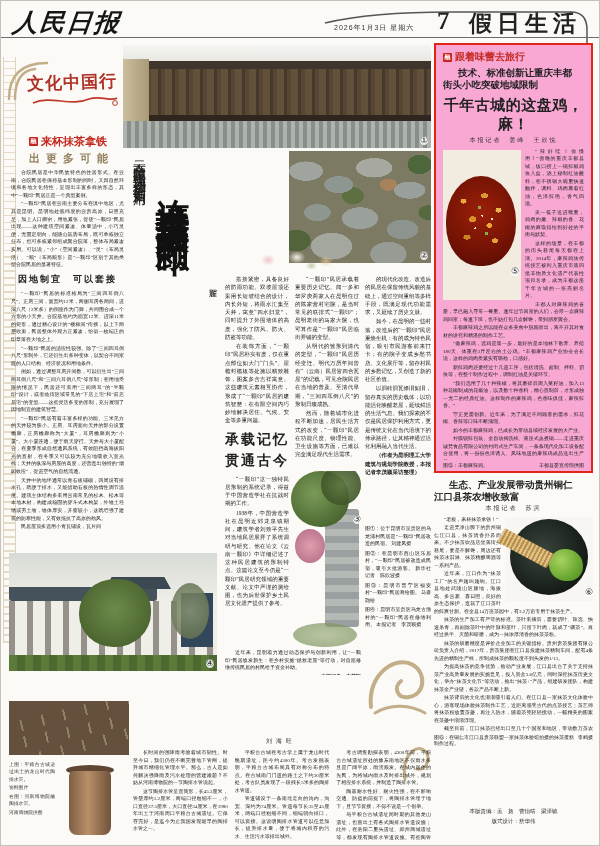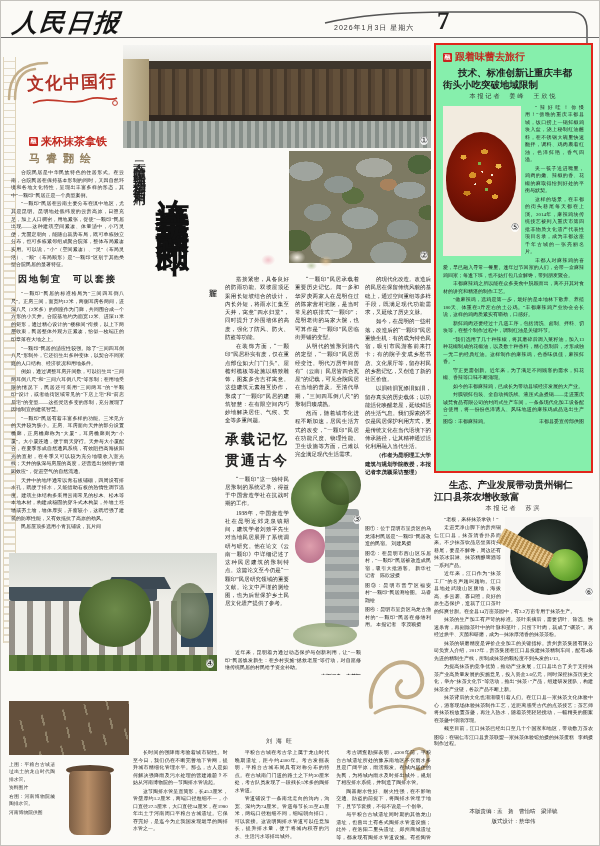--- a/index.html
+++ b/index.html
@@ -47,21 +47,21 @@
   .author-v{left:205px;top:282px;height:40px;font-size:8px;color:#333;}
   .mcol{position:absolute;font-size:5.5px;line-height:1.5;overflow:hidden;}
   .mcol .subhead{font-size:14px;}
   .endnote{font-weight:700;text-align:justify;margin-top:2px;font-size:5.5px;}
   .captions{left:364px;top:524px;width:66px;height:118px;font-size:5px;line-height:1.5;overflow:hidden;}
   .captions p{margin:0 0 2px 0;text-align:justify;}
   .tailstrip{left:224px;top:648px;width:136px;height:26px;font-size:5px;line-height:1.5;overflow:hidden;}
   .tail-byline{display:block;text-align:right;font-weight:700;}
   
   .redbox{left:433px;top:42px;width:159px;height:430px;border:2.5px solid #e1251b;
-          background:#86efac;padding:5px 7px;}
+          background:#f9a8d4;padding:5px 7px;}
   .kicker{font-weight:700;font-size:9.5px;line-height:1.3;font-family:"Liberation Sans",sans-serif;}
   .kicker.ind{margin-left:15px;}
   .bigtitle{font-size:15px;font-weight:700;text-align:center;margin:4px 0 2px 0;letter-spacing:.5px;}
   .byline{font-size:6px;text-align:center;color:#333;letter-spacing:2px;margin-bottom:3px;}
   .artbody{position:relative;font-size:5px;line-height:1.5;overflow:hidden;}
   .artbody p{margin:0 0 1px 0;text-indent:2em;text-align:justify;}
   .caprow{font-size:5px;margin-top:2px;overflow:hidden;}
   
   .matchabox{left:433px;top:478px;width:159px;height:326px;}
   .pfoot{left:433px;top:806px;width:159px;text-align:center;font-size:5.5px;line-height:1.8;color:#333;}
@@ -168,40 +168,41 @@
   .goldcloud{stroke:#c3ae8a;fill:none;stroke-linecap:round;}
 </style>
 </head>
 <body>
 
 <div id="page" data-name="newspaper-page">
 
   <div class="abs masthead" data-name="masthead-logo">人民日报</div>
   <div class="abs hdr-date" data-name="date-label">2026年1月3日  星期六</div>
   <div class="abs hdr-pageno" data-name="page-number">7</div>
+  <div class="abs hdr-section" data-name="section-title">假日生活</div>
   <svg class="abs" style="left:320px;top:2px;" width="278" height="50" data-name="section-bracket-line">
     <path d="M4,20 Q50,9 130,9 L250,9 Q266,9 266,27 L266,48" stroke="#555" stroke-width="1.5" fill="none"></path>
   </svg>
   <div class="abs hdr-rule" data-name="header-rule"></div>
 
   <div class="abs lborder" data-name="ornamental-border"></div>
   <svg class="abs" style="left:4px;top:56px;" width="44" height="44" data-name="ornament-swirl-icon">
     <path d="M4,42 Q4,6 42,6 M10,42 Q10,14 30,12" class="goldcloud" stroke-width="2.5"></path>
   </svg>
 
   <div class="abs brand-culture" data-name="culture-brand">文化中国行</div>
   <svg class="abs" style="left:30px;top:92px;" width="90" height="16" data-name="brand-flourish-icon">
     <path d="M2,10 C20,2 40,14 58,6 C70,2 80,9 86,5" stroke="#c0392b" stroke-width="1.6" fill="none"></path>
     <circle cx="84" cy="10" r="2.4" stroke="#c0392b" stroke-width="1" fill="none"></circle>
   </svg>
   <div class="abs brandrow series-row" data-name="series-label-row">
     <span class="rmark" data-name="media-badge-icon">融</span>
     <span data-name="series-label">来杯抹茶拿铁</span>
   </div>
-  <div class="abs topic" data-name="topic-label">马睿翾绘</div>
+  <div class="abs topic" data-name="topic-label">出更多可能</div>
   <div class="abs col-left jtext" data-name="culture-column-text">
     <div data-name="culture-intro">
         <p data-name="paragraph">合院民居是中华民族特色的住居形式。在云南，合院民居在保持基本形制的同时，又因自然环境和各地文化特性，呈现出丰富多样的形态，其中“一颗印”民居正是一个典型案例。</p>
         <p data-name="paragraph">“一颗印”民居在云南主要分布在滇中地区，尤其是昆明。昆明地处低纬度的云贵高原，日照充足，加上人口稠密，用地紧张，促使“一颗印”民居出现——这种建筑空间紧凑、体量适中，小巧灵便，无固定朝向，能随山就势布局，既可单栋独立分布，也可多栋紧邻组成聚合院落，整体布局紧凑实用。可以说，“小”（空间紧凑）、“灵”（布局灵活）、“顺”（布局顺形）是“一颗印”区别于其他类型合院民居的显著特征。</p>
       </div>
     <div class="subhead" data-name="culture-subhead">因地制宜　可以套接</div>
     <div data-name="culture-body">
         <p data-name="paragraph">“一颗印”民居的标准格局为“三间四耳倒八尺”。正房三间，面宽约12米，两侧耳房各两间，进深八尺（2米多）的倒座作为门廊，共同围合成一个方形的小天井。合院基地约为面宽12米、进深11米的矩形，通过精心设计的“楼梯间”衔接，以上下两层收束，民居整体外观方正紧凑，恰似一枚端正的印章落在大地之上。</p>
         <p data-name="paragraph">“一颗印”民居的适应性较强。除了“三间四耳倒八尺”形制外，它还衍生出多种变体，以契合不同家庭的人口结构、经济状况和用地条件。</p>
         <p data-name="paragraph">例如，通过调整耳房开间数，可以衍生出“三间两耳倒八尺”和“三间六耳倒八尺”等形制；在用地受限的情况下，民居还可采用“三间两耳”的“半颗印”设计，或者临街区域常见的“下店上宅”和“前店后宅”的变型——这些灵活多变的形制，充分展现了因地制宜的建筑智慧。</p>
@@ -295,20 +296,21 @@
     <span class="figno" style="right:3px;bottom:3px;" data-name="figure-number">④</span>
   </div>
 
   <div class="abs redbox" data-name="taste-article-box">
     <div class="brandrow" style="font-size:10px;margin-bottom:3px;" data-name="taste-brand-row">
       <span class="rmark" data-name="media-badge-icon">融</span>
       <span data-name="taste-brand">跟着味蕾去旅行</span>
     </div>
     <div class="kicker ind" data-name="taste-kicker-1">技术、标准创新让重庆丰都</div>
     <div class="kicker" data-name="taste-kicker-2">街头小吃突破地域限制</div>
+    <div class="bigtitle" data-name="taste-headline">千年古城的这盘鸡，麻！</div>
     <div class="byline" data-name="taste-byline">本报记者　姜峰　王欣悦</div>
     <div class="artbody" style="height:312px;" data-name="taste-body">
       <div class="ph-chicken" data-name="spicy-chicken-photo">
         <div class="bowl" data-name="photo-bowl"></div>
         <div class="chunks" data-name="photo-chicken-chunks"></div>
         <span class="figno" style="right:2px;bottom:24px;" data-name="figure-number">⑤</span>
       </div>
       <div data-name="taste-paragraphs">
           <p data-name="paragraph">“辣好哇！你慢用！”傍晚的重庆丰都县城，饭口捞上一锅鲜椒鸡块入盆，浇上秘制红油蘸料，在不锈钢大碗里快速翻拌，调料、鸡肉裹着红油，色泽鲜艳，香气四溢。</p>
           <p data-name="paragraph">夹一筷子送进嘴里，鸡肉的嫩、辣椒的香、花椒的麻取得恰到好处的平衡与默契。</p>

